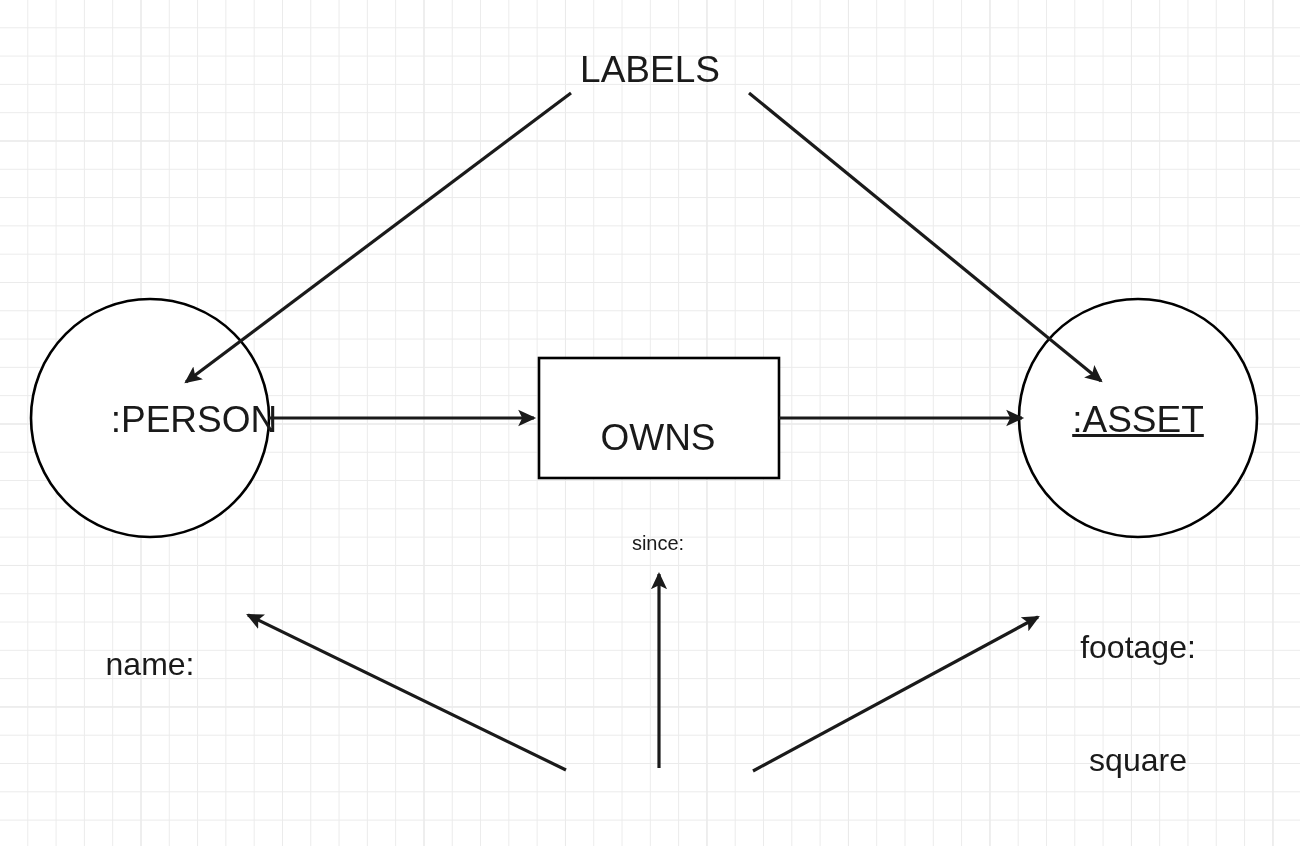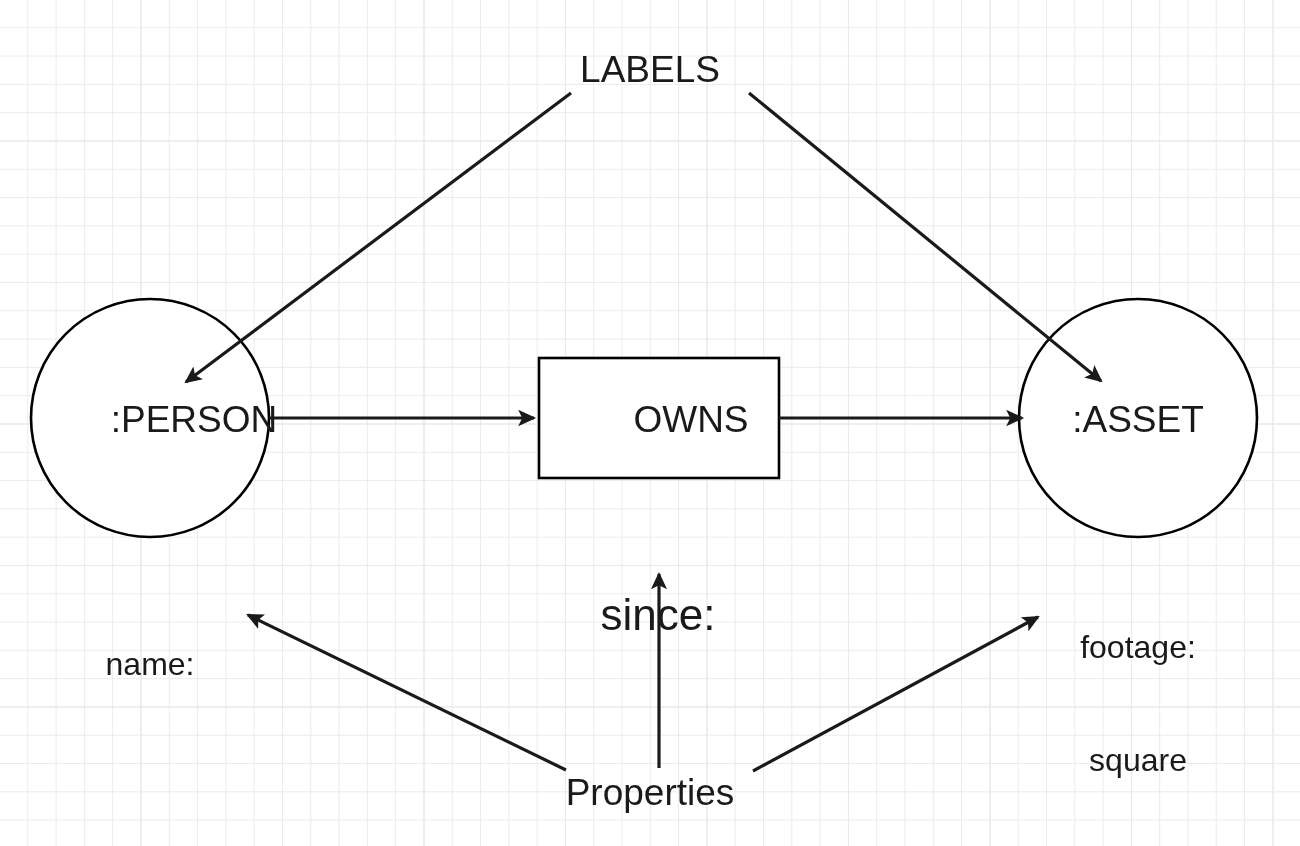--- a/index.html
+++ b/index.html
@@ -63,33 +63,33 @@
     font-size: 37px;
   }
   .lbl-person {
     left: 30px; top: 398px; width: 240px;
     font-size: 37px;
     margin-left: 44px;
   }
   .lbl-asset {
     left: 1018px; top: 398px; width: 240px;
     font-size: 37px;
+    text-decoration: underline;
   }
   .lbl-owns {
-    left: 538px; top: 398px; width: 240px;
+    left: 538px; top: 416px; width: 240px;
     font-size: 37px;
-    margin-left: 33px;
   }
   .lbl-person-props {
     left: 30px; top: 570px; width: 240px;
     font-size: 32px;
   }
   .lbl-rel-props {
     left: 538px; top: 485px; width: 240px;
-    font-size: 44px;
+    font-size: 20px;
   }
   .lbl-asset-props {
     left: 1018px; top: 553px; width: 240px;
     font-size: 32px;
   }
   .lbl-properties {
     left: 0; top: 771px; width: 1300px;
     font-size: 37px;
   }
   .dlabel span { display: block; }
@@ -145,15 +145,14 @@
   </div>
 
   <div class="dlabel lbl-asset">:ASSET</div>
 
   <div class="dlabel lbl-asset-props">
     <span>footage:</span>
     <span>square</span>
     
   </div>
 
-  <div class="dlabel lbl-properties">Properties</div>
 
 </div>
 
 </body></html>

